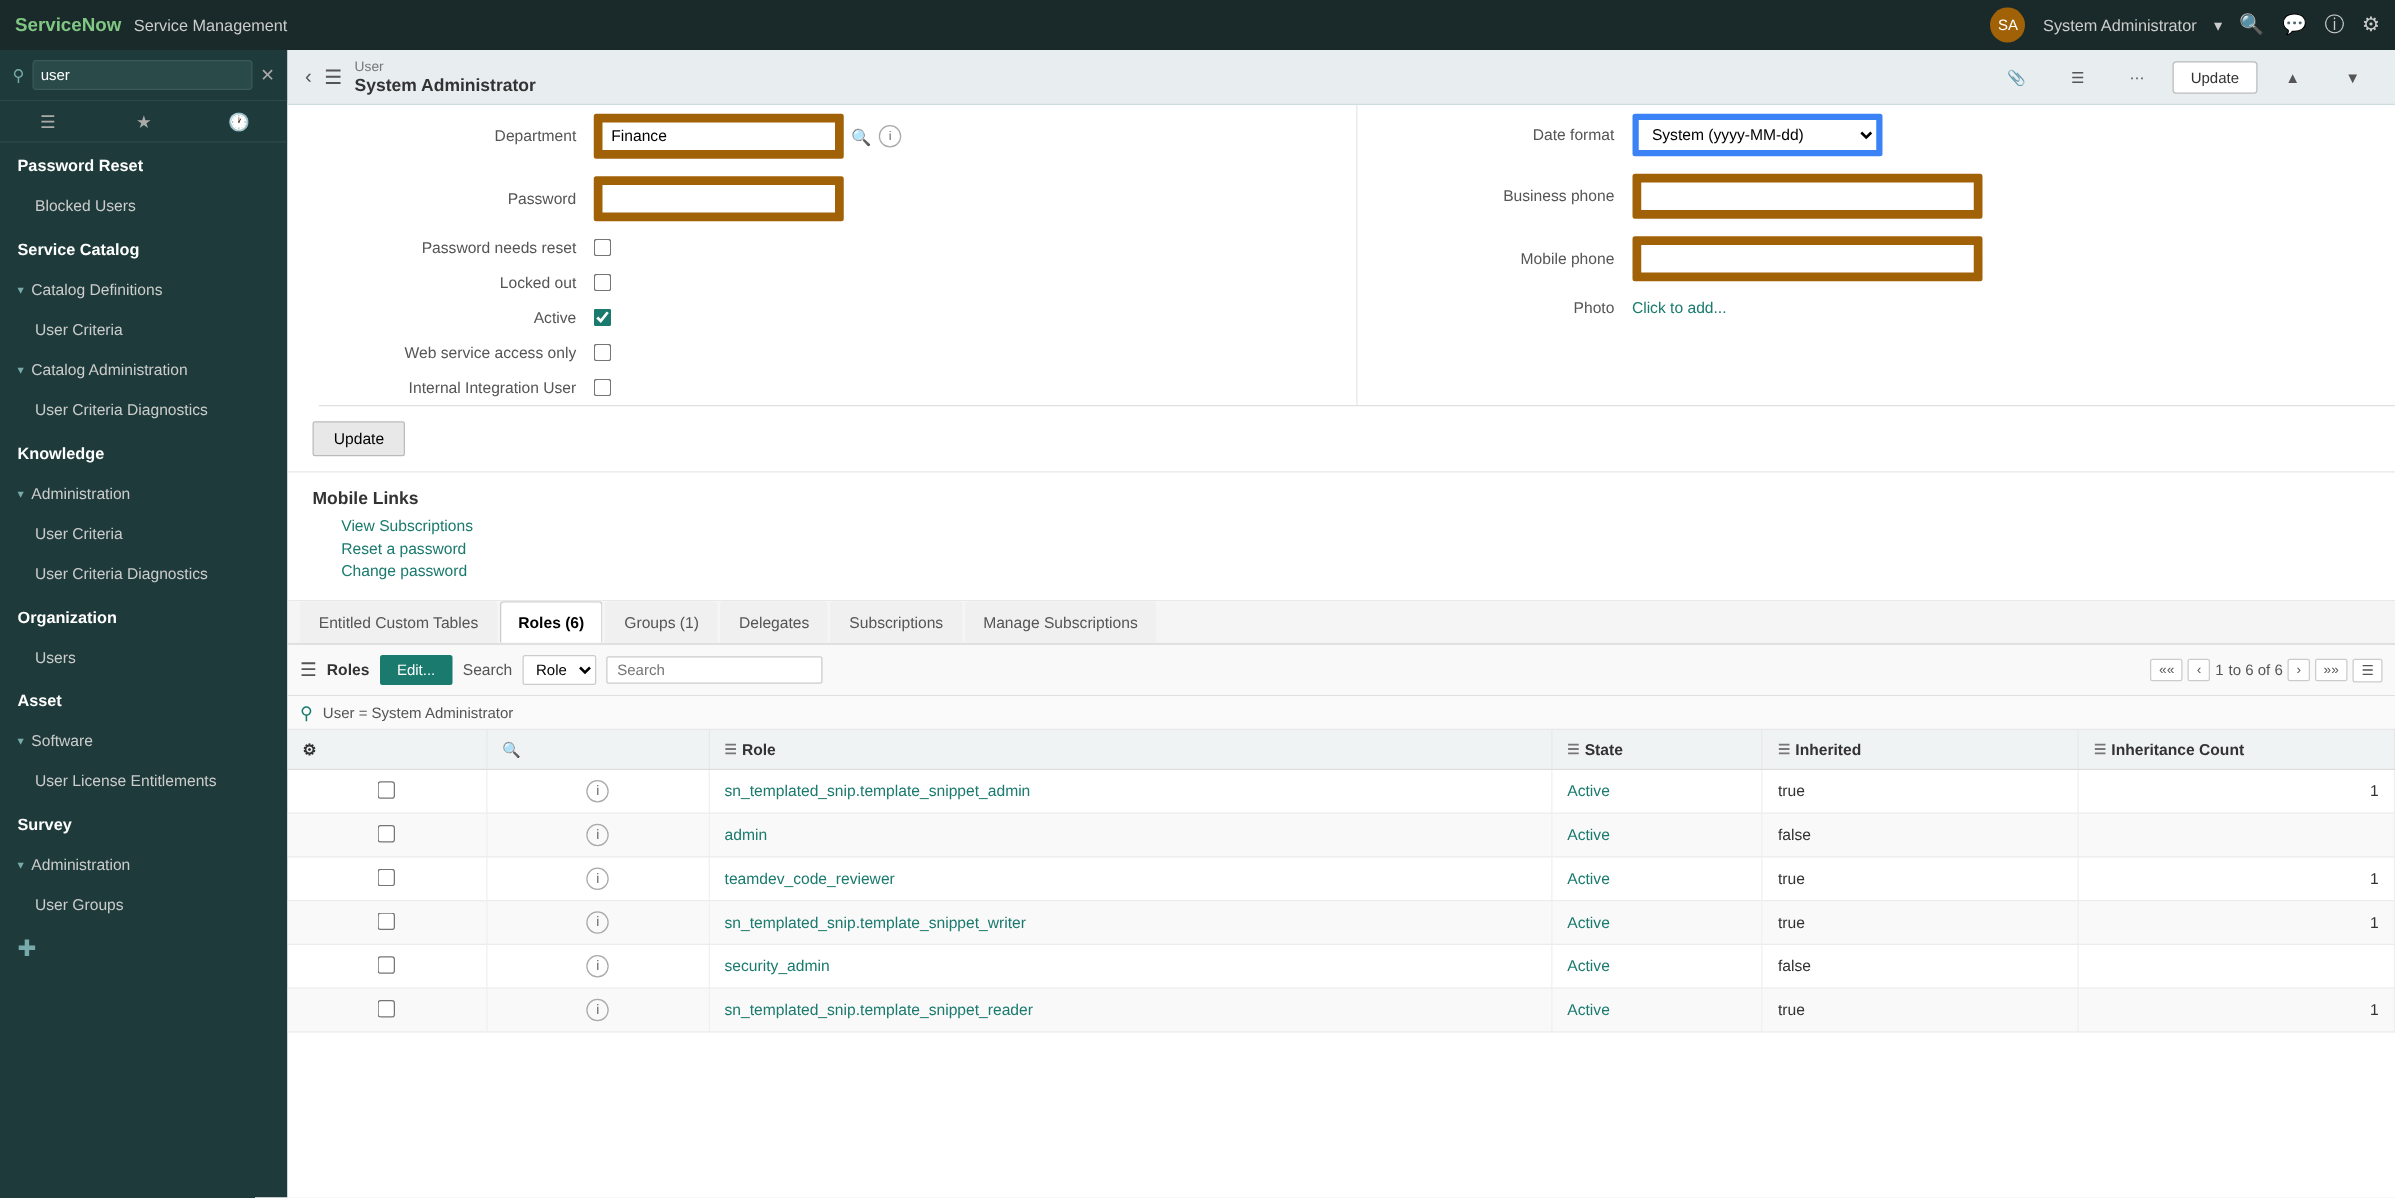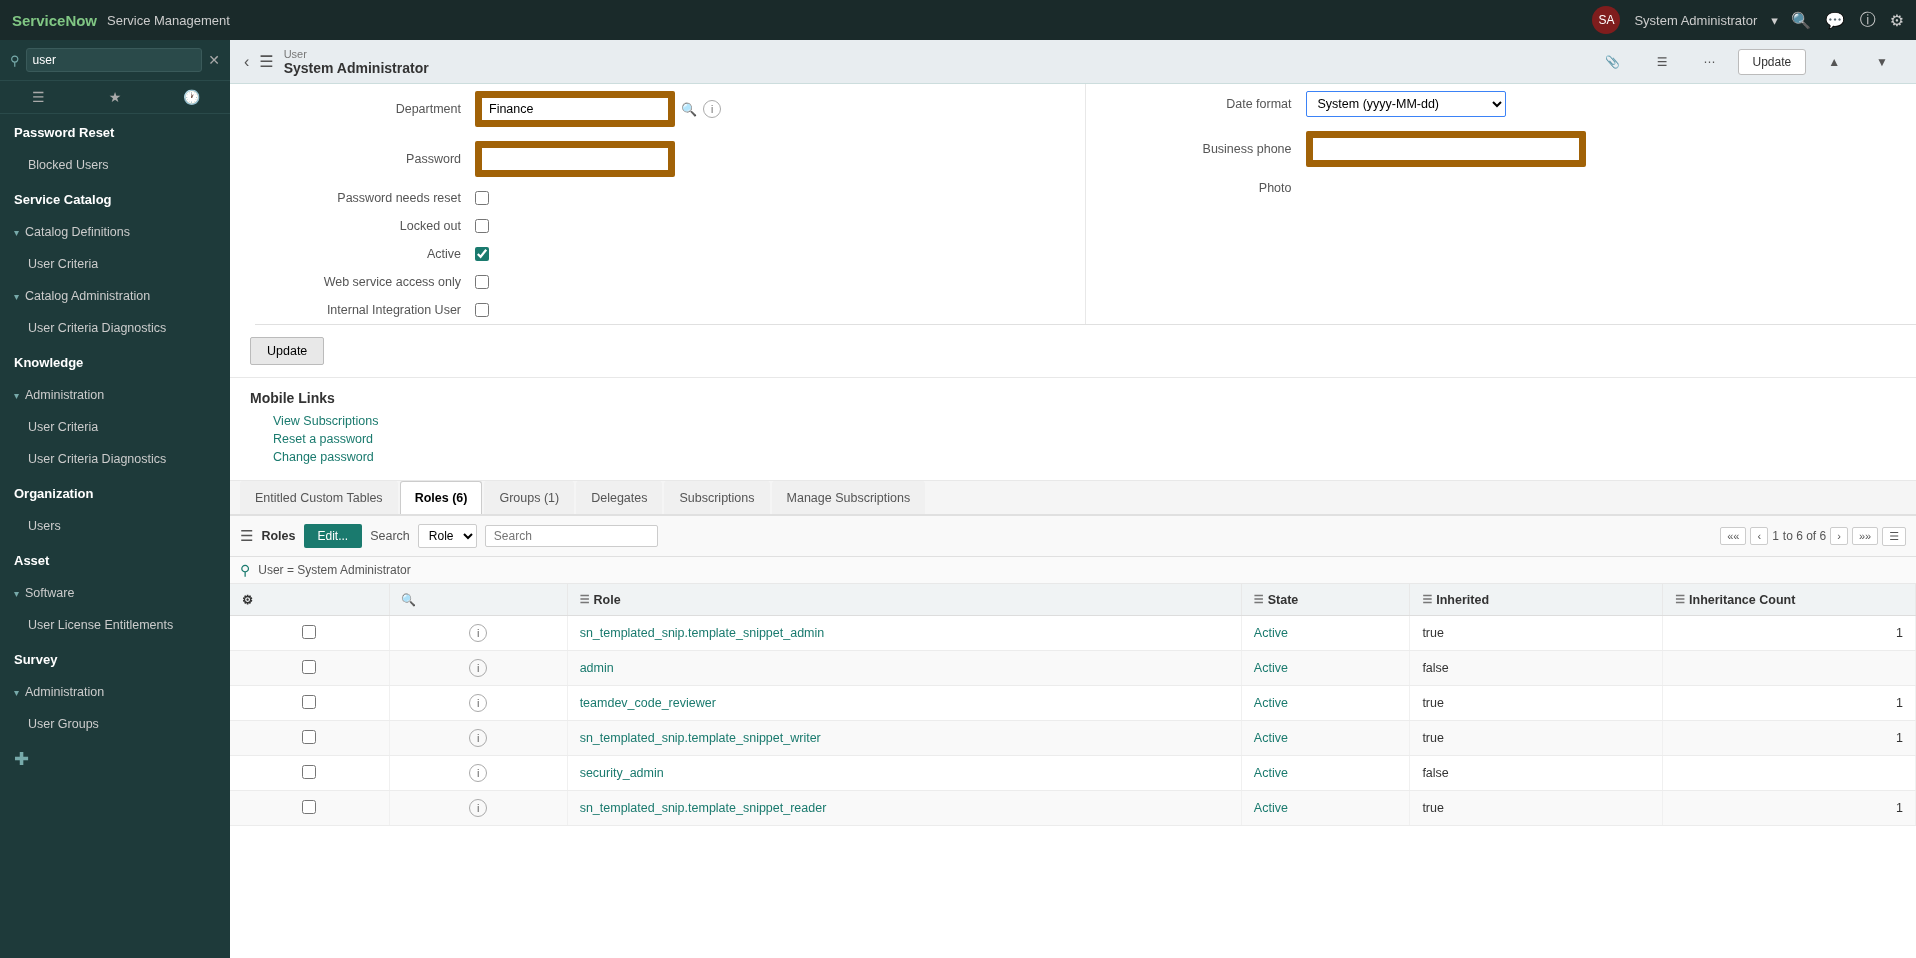--- a/index.html
+++ b/index.html
@@ -12,21 +12,21 @@
       display: flex;
       align-items: center;
       padding: 0 12px;
       justify-content: space-between;
       color: #fff;
     }
     .top-nav-left { display: flex; align-items: center; gap: 10px; }
     .servicenow-logo { color: #81c784; font-weight: bold; font-size: 15px; }
     .top-nav-title { color: #ccc; font-size: 13px; }
     .top-nav-right { display: flex; align-items: center; gap: 14px; color: #ccc; }
-    .user-avatar { width: 28px; height: 28px; border-radius: 50%; background: #7f1d1d; display: inline-flex; align-items: center; justify-content: center; color: #fff; font-size: 12px; }
+    .user-avatar { width: 28px; height: 28px; border-radius: 50%; background: #a16207; display: inline-flex; align-items: center; justify-content: center; color: #fff; font-size: 12px; }
 
     
     .layout { display: flex; height: calc(100vh - 40px); }
 
     
     .sidebar {
       width: 230px;
       background: #1e3a3a;
       color: #ddd;
       display: flex;
@@ -123,21 +123,21 @@
     .form-input {
       border: 7px solid #a16207;
       padding: 4px 7px;
       font-size: 12.5px;
       border-radius: 2px;
       min-width: 200px;
     }
     .form-input-wide { min-width: 280px; }
     .form-checkbox { width: 14px; height: 14px; cursor: pointer; accent-color: #1a7a6e; }
     .form-select {
-      border: 1px solid #3b82f6;
+      border: 5px solid #3b82f6;
       padding: 4px 7px;
       font-size: 12.5px;
       border-radius: 2px;
       min-width: 200px;
       background: #fff;
     }
     .photo-link { color: #1a7a6e; cursor: pointer; font-size: 12.5px; }
     .col-form { padding: 0 20px; }
     .col-form .form-row { border-bottom: none; }
 
@@ -411,23 +411,32 @@
             </div>
           </div>
 
           <div class="form-row">
             <span class="form-label">Business phone</span>
             <div class="form-control">
               <input type="text" class="form-input form-input-wide" value="" style="">
             </div>
           </div>
 
+          <div class="form-row">
+            <span class="form-label">Mobile phone</span>
+            <div class="form-control">
+              <input type="text" class="form-input form-input-wide" value="" style="">
+            </div>
+          </div>
 
           <div class="form-row">
             <span class="form-label">Photo</span>
+            <div class="form-control">
+              <a class="photo-link">Click to add...</a>
+            </div>
           </div>
         </div>
       </div>
 
       <div class="update-btn-area">
         <button class="btn-update-main">Update</button>
       </div>
 
       <div class="related-links">
         <div class="related-links-title">Mobile Links</div>

